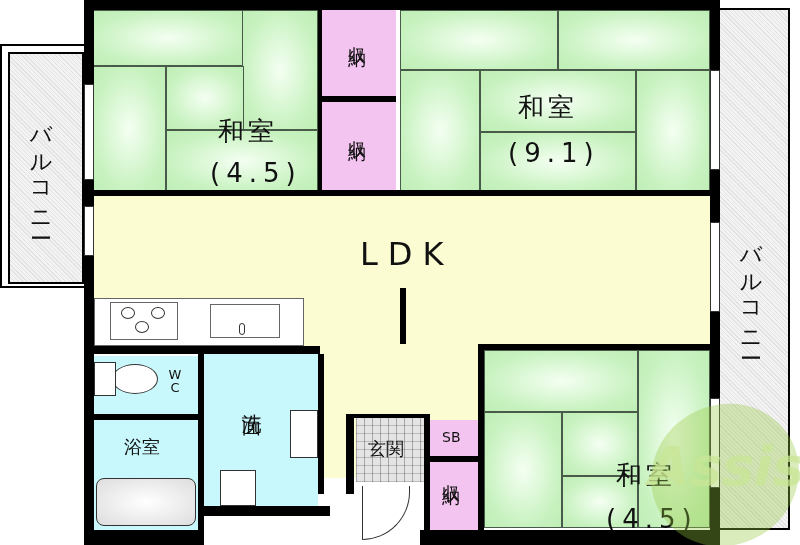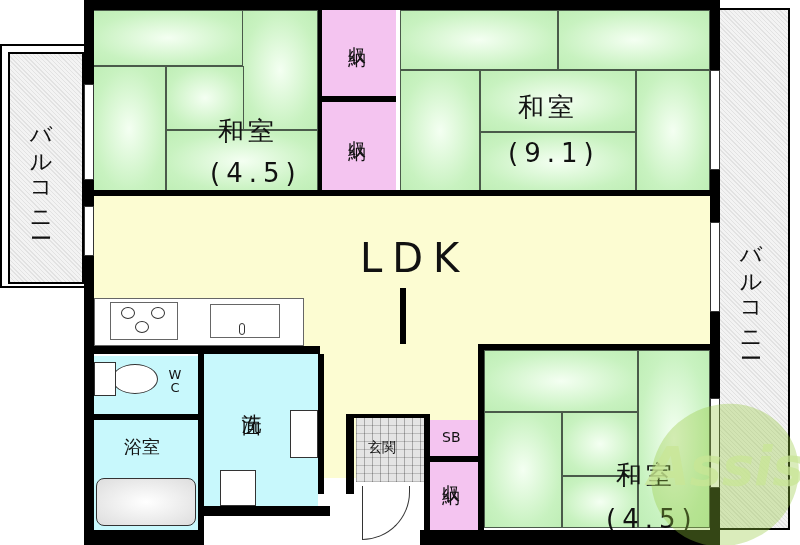--- a/index.html
+++ b/index.html
@@ -21,21 +21,21 @@
 
 <div class="balcony" style="left:8px;top:52px;width:76px;height:232px;"></div>
 <div class="label vert" style="left:30px;top:110px;font-size:22px;">バルコニー</div>
 <div class="abs" style="left:0;top:44px;width:84px;height:244px;border:2px solid #000;border-right:none;"></div>
 
 <div class="balcony" style="left:718px;top:8px;width:72px;height:522px;"></div>
 <div class="label vert" style="left:740px;top:230px;font-size:22px;">バルコニー</div>
 
 <div class="ldk" style="left:94px;top:196px;width:616px;height:152px;"></div>
 <div class="ldk" style="left:320px;top:348px;width:160px;height:130px;"></div>
-<div class="label" style="left:360px;top:238px;font-size:40px;letter-spacing:10px;">LDK</div>
+<div class="label" style="left:360px;top:238px;font-size:32px;letter-spacing:10px;">LDK</div>
 
 <div class="counter" style="left:94px;top:298px;width:210px;height:48px;background:#fff;"></div>
 <div class="counter" style="left:110px;top:302px;width:68px;height:38px;">
   <div class="abs" style="left:10px;top:4px;width:14px;height:12px;border:1px solid #333;border-radius:50%;"></div>
   <div class="abs" style="left:40px;top:4px;width:14px;height:12px;border:1px solid #333;border-radius:50%;"></div>
   <div class="abs" style="left:24px;top:18px;width:14px;height:12px;border:1px solid #333;border-radius:50%;"></div>
 </div>
 <div class="counter" style="left:210px;top:304px;width:70px;height:34px;">
   <div class="abs" style="left:28px;top:18px;width:6px;height:12px;border:1px solid #333;border-radius:3px;"></div>
 </div>
@@ -83,21 +83,21 @@
 <div class="blue" style="left:94px;top:418px;width:104px;height:112px;"></div>
 <div class="label" style="left:124px;top:438px;font-size:18px;">浴室</div>
 <div class="abs" style="left:96px;top:478px;width:100px;height:48px;border:1px solid #333;background:radial-gradient(ellipse,#fff,#ddd);border-radius:8px;"></div>
 
 <div class="blue" style="left:204px;top:354px;width:114px;height:152px;"></div>
 <div class="label vert" style="left:242px;top:398px;font-size:20px;">洗面</div>
 <div class="abs" style="left:290px;top:410px;width:28px;height:48px;border:1px solid #333;background:#fff;"></div>
 <div class="abs" style="left:220px;top:470px;width:36px;height:36px;border:1px solid #333;background:#fff;"></div>
 
 <div class="abs" style="left:356px;top:418px;width:70px;height:64px;background:repeating-linear-gradient(0deg,#bbb 0 1px,#e4e4e4 1px 8px),repeating-linear-gradient(90deg,#bbb 0 1px,transparent 1px 8px);background-blend-mode:multiply;"></div>
-<div class="label" style="left:368px;top:440px;font-size:14px;">玄関</div>
+<div class="label" style="left:368px;top:440px;font-size:18px;">玄関</div>
 <div class="abs" style="left:362px;top:486px;width:48px;height:54px;border-left:1px solid #333;border-bottom-right-radius:48px;border-bottom:1px solid #333;border-right:1px solid #333;"></div>
 
 <div class="wall" style="left:84px;top:0;width:628px;height:10px;"></div>
 <div class="wall" style="left:710px;top:0;width:10px;height:545px;"></div>
 <div class="wall" style="left:84px;top:0;width:10px;height:545px;"></div>
 <div class="wall" style="left:84px;top:530px;width:120px;height:15px;"></div>
 <div class="wall" style="left:420px;top:530px;width:300px;height:15px;"></div>
 <div class="wall" style="left:94px;top:190px;width:616px;height:6px;"></div>
 <div class="wall" style="left:94px;top:346px;width:226px;height:8px;"></div>
 <div class="wall" style="left:94px;top:414px;width:108px;height:6px;"></div>

